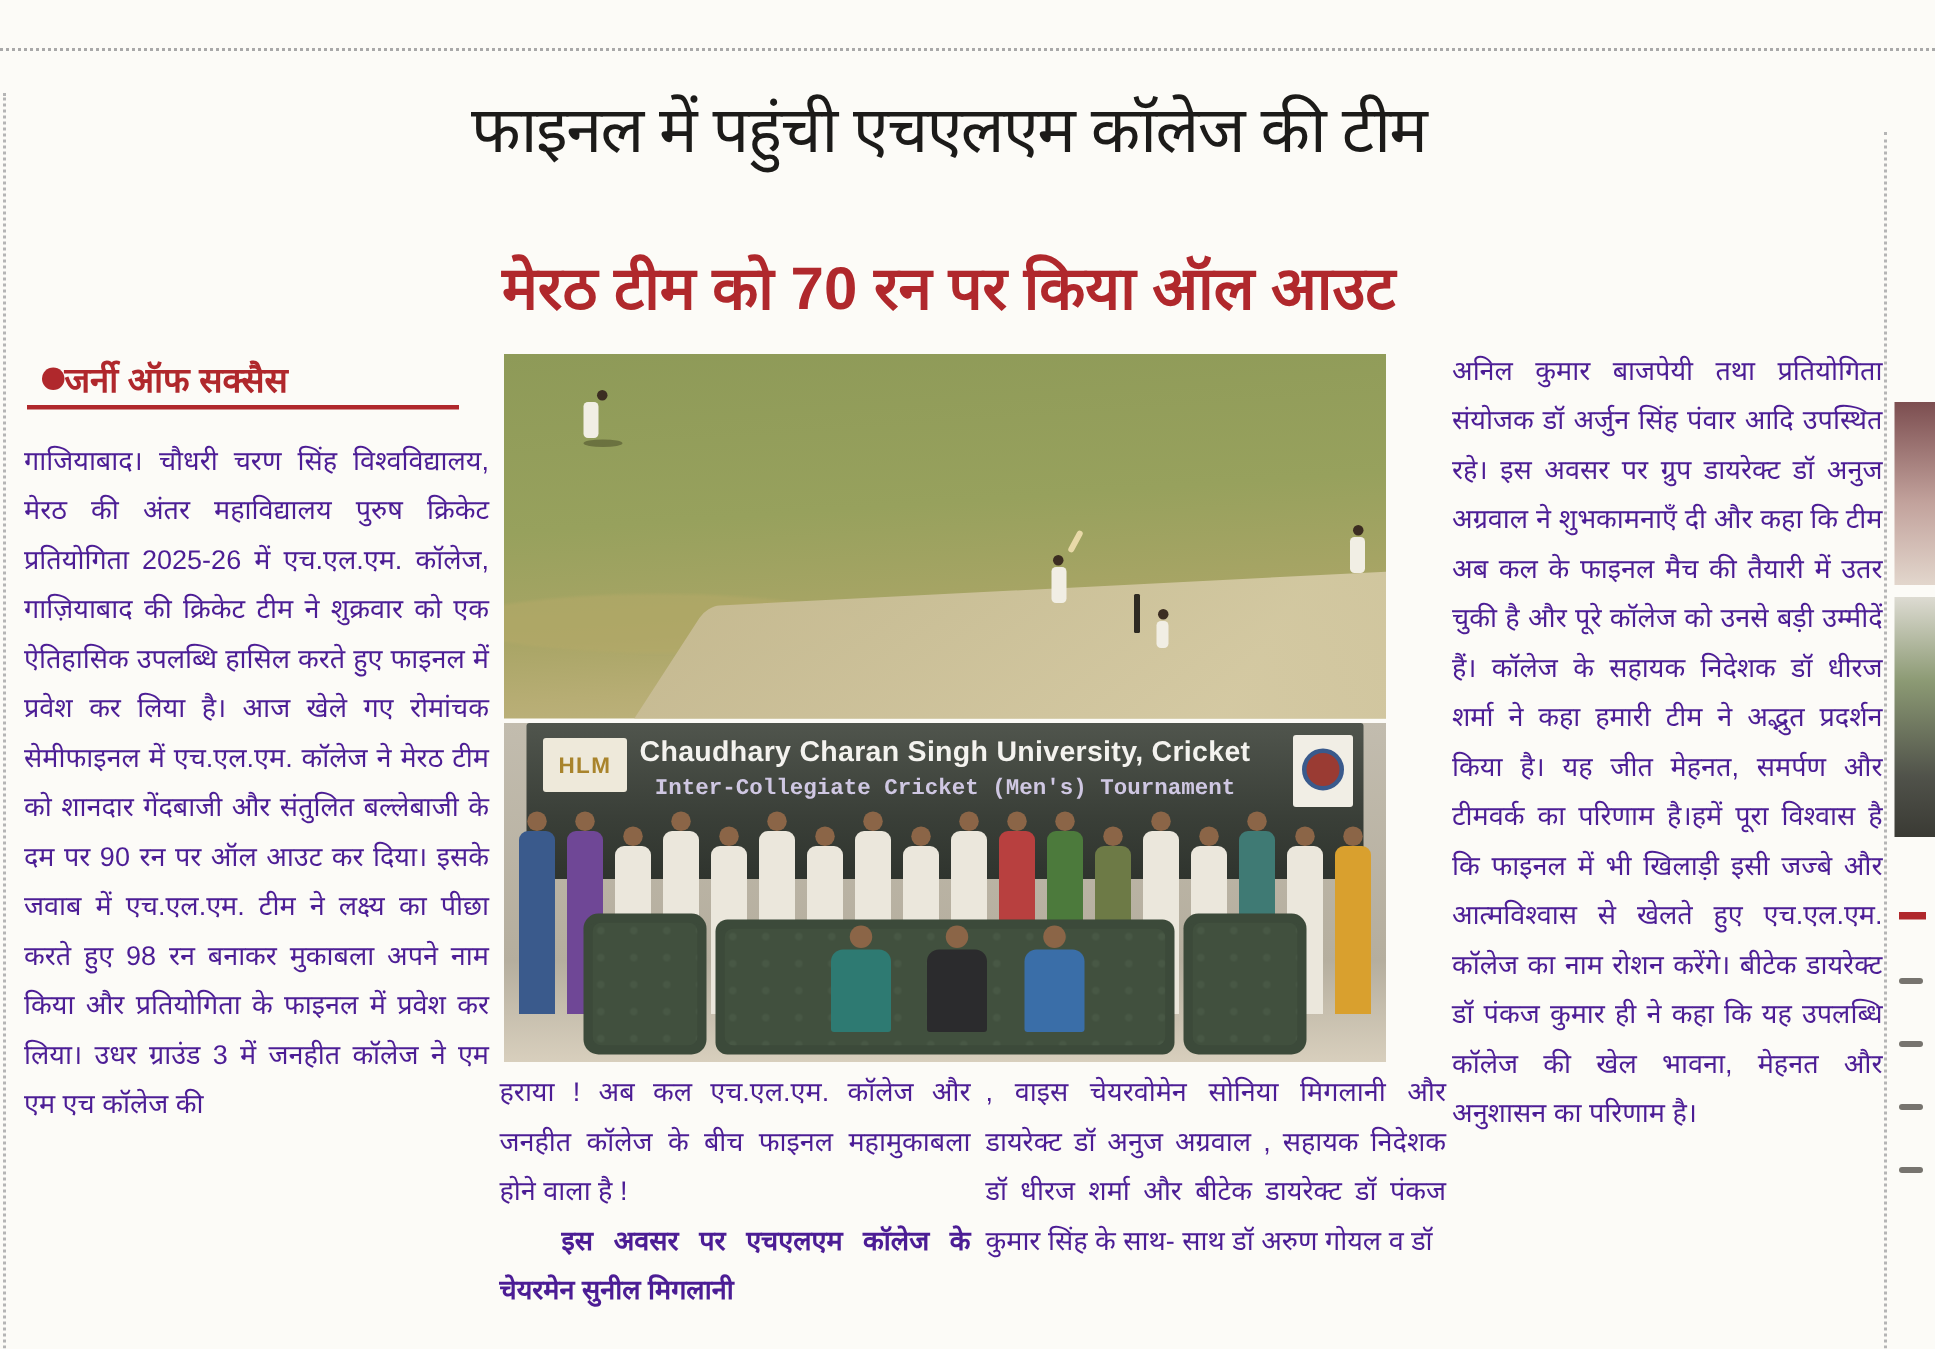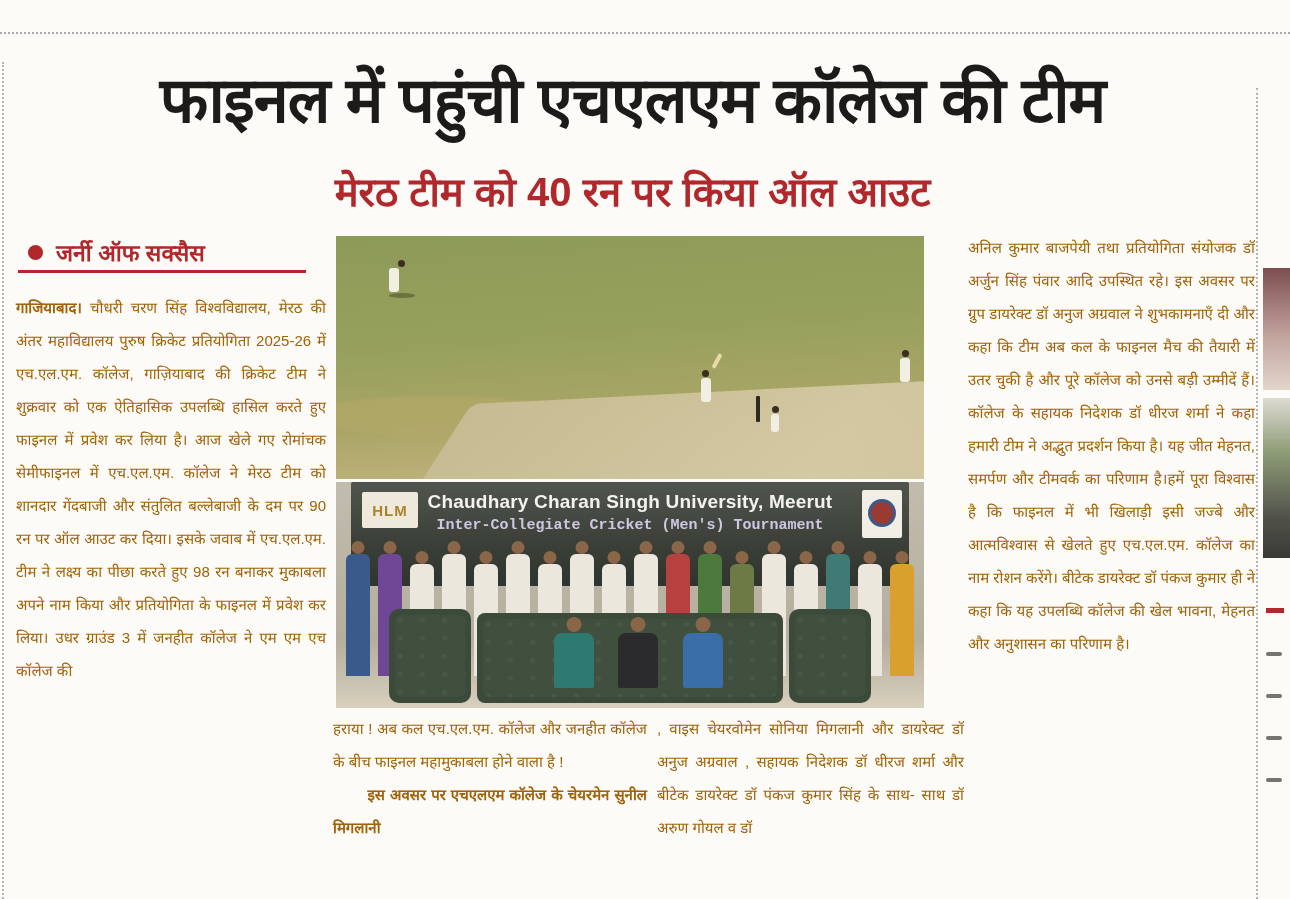--- a/index.html
+++ b/index.html
@@ -8,45 +8,45 @@
     background:#fcfbf7;
     font-family:"Liberation Sans","DejaVu Sans",sans-serif;
   }
   
   .top-dotted{position:absolute;left:0;top:32px;width:1290px;height:0;border-top:2px dotted #a9a9a9;}
   .left-dotted{position:absolute;left:2px;top:62px;height:837px;width:0;border-left:2px dotted #b5b5b5;}
   .right-dotted{position:absolute;left:1256px;top:88px;height:811px;width:0;border-left:2px dotted #b5b5b5;}
 
   .headline{
     position:absolute;left:20px;top:58px;width:1225px;text-align:center;
-    font-size:63px;font-weight:bold;color:#1c1b19;line-height:1.35;letter-spacing:-1px;
+    font-size:43px;font-weight:normal;color:#1c1b19;line-height:1.35;letter-spacing:-1px;
     white-space:nowrap;
   }
   .subheadline{
     position:absolute;left:20px;top:163px;width:1225px;text-align:center;
     font-size:40px;font-weight:bold;color:#b0282c;white-space:nowrap;
   }
   .byline{
-    position:absolute;left:28px;top:236px;display:flex;align-items:center;gap:13px;
+    position:absolute;left:28px;top:236px;display:flex;align-items:center;gap:0;
     color:#b0282c;font-size:23px;font-weight:bold;
   }
   .byline .dot{width:15px;height:15px;border-radius:50%;background:#b0282c;flex:0 0 auto;}
   .byline-rule{position:absolute;left:18px;top:270px;width:288px;height:0;border-top:3px solid #b0282c;}
 
   .col{
     position:absolute;text-align:justify;
-    font-size:15px;line-height:33px;color:#a16207;
+    font-size:18px;line-height:33px;color:#4c1d95;
   }
   .col p{margin:0;}
   .col1{left:16px;top:291px;width:310px;}
   .col2{left:333px;top:712px;width:314px;}
   .col2 .indent{text-indent:2.3em;font-weight:bold;}
   .col3{left:657px;top:712px;width:307px;}
   .col4{left:968px;top:231px;width:287px;}
-  .dateline{font-weight:bold;}
+  .dateline{font-weight:normal;}
 
   
   .photo-stack{position:absolute;left:336px;top:236px;width:588px;}
   .photo1{
     position:relative;height:243px;overflow:hidden;
     background:linear-gradient(176deg,#8e9a58 0%,#97a15d 42%,#a9a566 68%,#b7ad74 82%,#c3b784 100%);
   }
   .photo1 .pitch{
     position:absolute;left:18%;bottom:-34px;width:110%;height:52%;
     background:linear-gradient(90deg,#c9bd97,#d6cba6 60%,#cfc49e);
@@ -123,21 +123,21 @@
   .strip-mark{position:absolute;left:1266px;width:16px;height:4px;background:#55524c;border-radius:2px;opacity:.8;}
 </style>
 </head>
 <body>
 
 <div class="top-dotted"></div>
 <div class="left-dotted"></div>
 <div class="right-dotted"></div>
 
 <div class="headline">फाइनल में पहुंची एचएलएम कॉलेज की टीम</div>
-<div class="subheadline">मेरठ टीम को 40 रन पर किया ऑल आउट</div>
+<div class="subheadline">मेरठ टीम को 70 रन पर किया ऑल आउट</div>
 
 <div class="byline">
   <span class="dot"></span>
   <span>जर्नी ऑफ सक्सैस</span>
 </div>
 <div class="byline-rule"></div>
 
 <div class="col col1">
   <p><span class="dateline">गाजियाबाद।</span>
   <span>चौधरी चरण सिंह विश्वविद्यालय, मेरठ की अंतर महाविद्यालय पुरुष क्रिकेट प्रतियोगिता 2025-26 में एच.एल.एम. कॉलेज, गाज़ियाबाद की क्रिकेट टीम ने शुक्रवार को एक ऐतिहासिक उपलब्धि हासिल करते हुए फाइनल में प्रवेश कर लिया है। आज खेले गए रोमांचक सेमीफाइनल में एच.एल.एम. कॉलेज ने मेरठ टीम को शानदार गेंदबाजी और संतुलित बल्लेबाजी के दम पर 90 रन पर ऑल आउट कर दिया। इसके जवाब में एच.एल.एम. टीम ने लक्ष्य का पीछा करते हुए 98 रन बनाकर मुकाबला अपने नाम किया और प्रतियोगिता के फाइनल में प्रवेश कर लिया। उधर ग्राउंड 3 में जनहीत कॉलेज ने एम एम एच कॉलेज की</span></p>
@@ -165,21 +165,21 @@
         <i class="body"></i>
     </div>
     <div class="plyr" style="left:96%;top:47%;">
       <i class="head"></i>
         <i class="body"></i>
     </div>
   </div>
 
   <div class="photo2">
     <div class="banner">
-      <span class="banner-l1">Chaudhary Charan Singh University, Meerut</span>
+      <span class="banner-l1">Chaudhary Charan Singh University, Cricket</span>
       <span class="banner-l2">Inter-Collegiate Cricket (Men's) Tournament</span>
     </div>
     <div class="logo-left">HLM</div>
     <div class="logo-right"></div>
 
     <div class="people-row">
       <span class="person c-blue tall"></span>
       <span class="person c-purple tall"></span>
       <span class="person"></span>
       <span class="person tall"></span>

